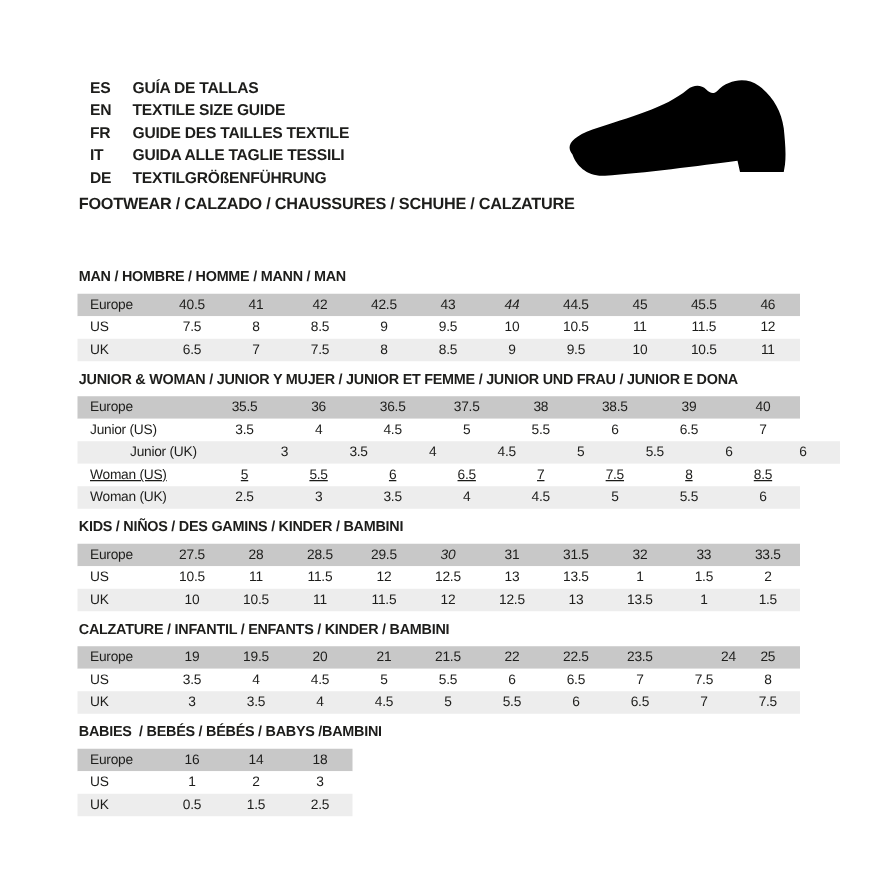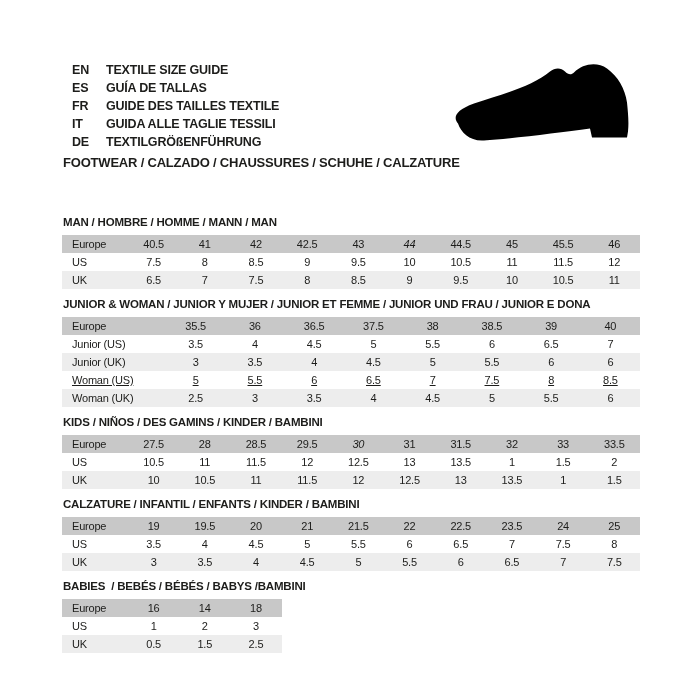--- a/index.html
+++ b/index.html
@@ -27,26 +27,26 @@
   .size-row-label{flex:none;padding-left:10px;box-sizing:border-box;text-align:left;}
   .size-cell{flex:none;text-align:center;}
 </style>
 </head>
 <body>
 
 <div id="canvas">
 
   <div id="lang-block">
     <div class="lang-row">
+      <span class="lang-code">ES</span>
+      <span class="lang-text">GUÍA DE TALLAS</span>
+    </div>
+    <div class="lang-row">
       <span class="lang-code">EN</span>
       <span class="lang-text">TEXTILE SIZE GUIDE</span>
-    </div>
-    <div class="lang-row">
-      <span class="lang-code">ES</span>
-      <span class="lang-text">GUÍA DE TALLAS</span>
     </div>
     <div class="lang-row">
       <span class="lang-code">FR</span>
       <span class="lang-text">GUIDE DES TAILLES TEXTILE</span>
     </div>
     <div class="lang-row">
       <span class="lang-code">IT</span>
       <span class="lang-text">GUIDA ALLE TAGLIE TESSILI</span>
     </div>
     <div class="lang-row">
@@ -138,21 +138,21 @@
             <div class="size-row-label" style="width: 104px;">Junior (US)</div>
             <div class="size-cell" style="width: 59.25px;">3.5</div>
             <div class="size-cell" style="width: 59.25px;">4</div>
             <div class="size-cell" style="width: 59.25px;">4.5</div>
             <div class="size-cell" style="width: 59.25px;">5</div>
             <div class="size-cell" style="width: 59.25px;">5.5</div>
             <div class="size-cell" style="width: 59.25px;">6</div>
             <div class="size-cell" style="width: 59.25px;">6.5</div>
             <div class="size-cell" style="width: 59.25px;">7</div>
           </div>
-          <div class="size-row" style="background: rgb(237, 237, 237); width: 578px;">
+          <div class="size-row" style="background: rgb(237, 237, 237); width: 578px; padding-left: 32px;">
             <div class="size-row-label" style="width: 104px;">Junior (UK)</div>
             <div class="size-cell" style="width: 59.25px;">3</div>
             <div class="size-cell" style="width: 59.25px;">3.5</div>
             <div class="size-cell" style="width: 59.25px;">4</div>
             <div class="size-cell" style="width: 59.25px;">4.5</div>
             <div class="size-cell" style="width: 59.25px;">5</div>
             <div class="size-cell" style="width: 59.25px;">5.5</div>
             <div class="size-cell" style="width: 59.25px;">6</div>
             <div class="size-cell" style="width: 59.25px;">6</div>
           </div>
@@ -230,21 +230,21 @@
           <div class="size-row" style="background: rgb(200, 200, 200); width: 578px;">
             <div class="size-row-label" style="width: 66px;">Europe</div>
             <div class="size-cell" style="width: 51.2px;">19</div>
             <div class="size-cell" style="width: 51.2px;">19.5</div>
             <div class="size-cell" style="width: 51.2px;">20</div>
             <div class="size-cell" style="width: 51.2px;">21</div>
             <div class="size-cell" style="width: 51.2px;">21.5</div>
             <div class="size-cell" style="width: 51.2px;">22</div>
             <div class="size-cell" style="width: 51.2px;">22.5</div>
             <div class="size-cell" style="width: 51.2px;">23.5</div>
-            <div class="size-cell" style="width: 51.2px;">24</div>
+            <div class="size-cell" style="width: 51.2px; text-align: right;">24</div>
             <div class="size-cell" style="width: 51.2px;">25</div>
           </div>
           <div class="size-row" style="background: rgb(255, 255, 255); width: 578px;">
             <div class="size-row-label" style="width: 66px;">US</div>
             <div class="size-cell" style="width: 51.2px;">3.5</div>
             <div class="size-cell" style="width: 51.2px;">4</div>
             <div class="size-cell" style="width: 51.2px;">4.5</div>
             <div class="size-cell" style="width: 51.2px;">5</div>
             <div class="size-cell" style="width: 51.2px;">5.5</div>
             <div class="size-cell" style="width: 51.2px;">6</div>

